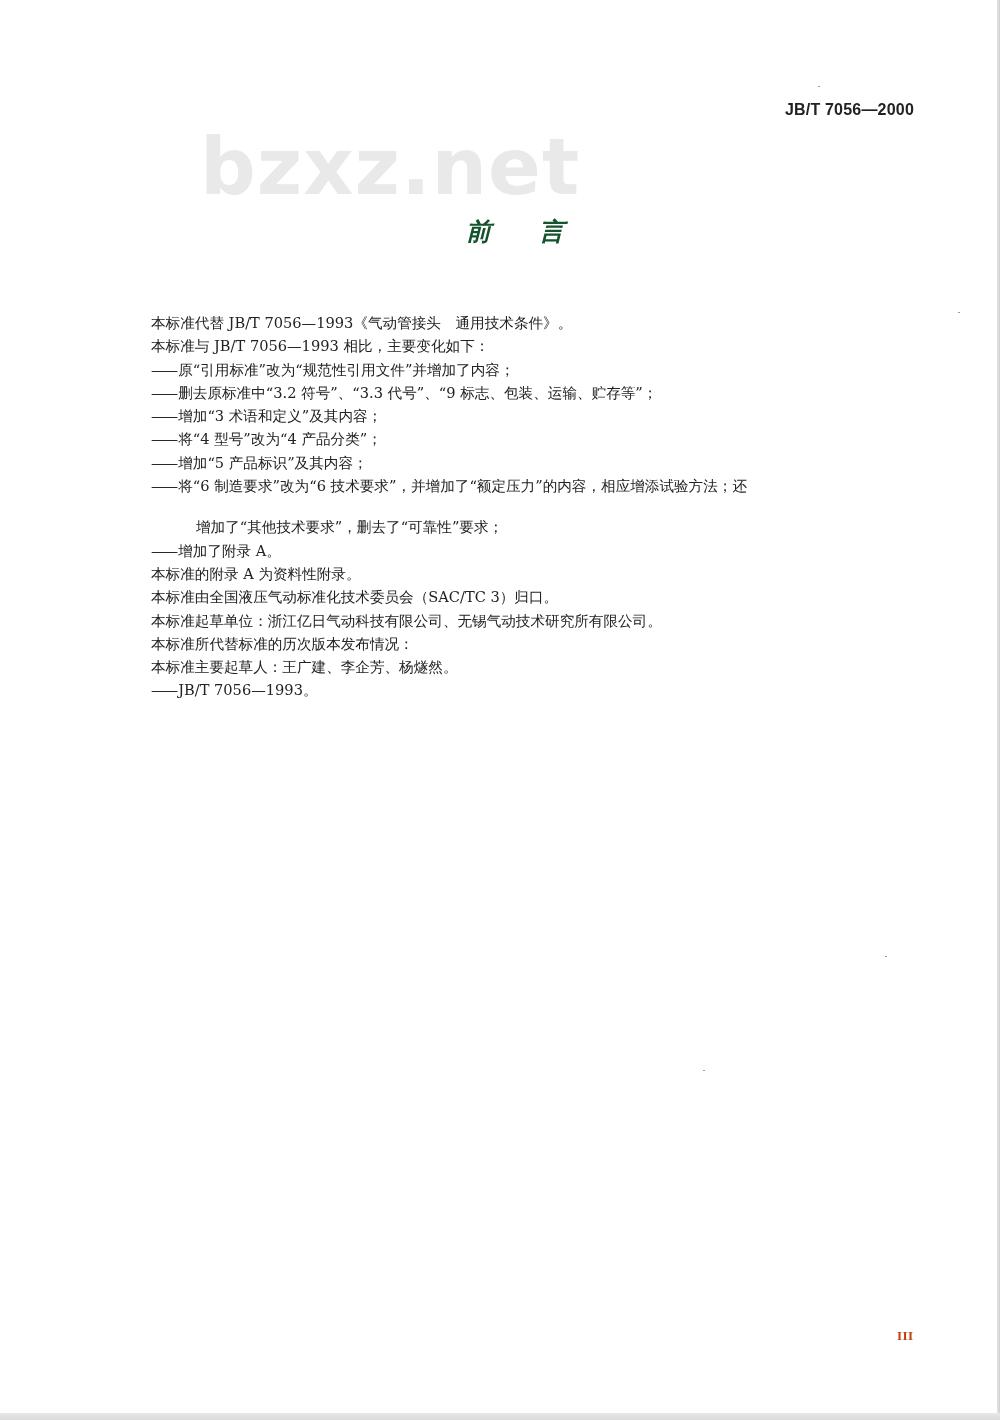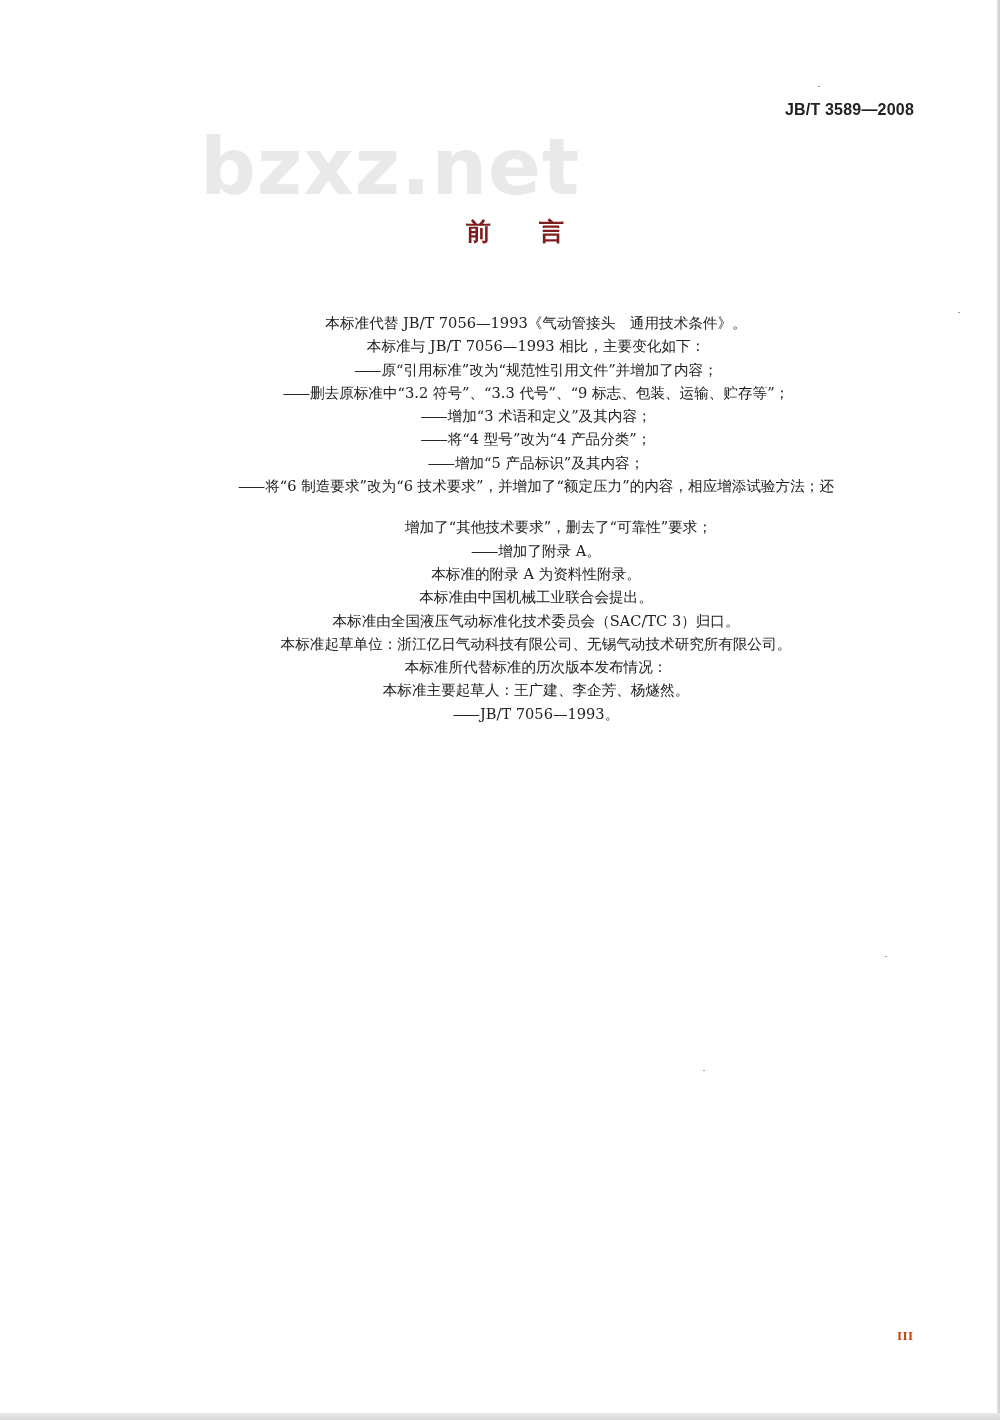--- a/index.html
+++ b/index.html
@@ -24,62 +24,61 @@
   }
   .watermark {
     position: absolute; left: 200px; top: 128px;
     font-family: "DejaVu Sans", "Liberation Sans", sans-serif;
     font-weight: bold; font-size: 78px; letter-spacing: 1px;
     color: #e9e9e9; line-height: 1;
   }
   .title {
     position: absolute; top: 215px; left: 466px;
     font-family: "DejaVu Sans", "Liberation Sans", sans-serif;
-    font-weight: bold; font-size: 25px; color: #7f1d1d;
-    letter-spacing: 48px; white-space: nowrap;
+    font-weight: bold; font-size: 25px; color: #14532d;
+    letter-spacing: 48px; white-space: nowrap; font-style: italic;
   }
   .body-text {
     position: absolute; left: 151px; top: 311px; width: 770px;
-    font-size: 14.6px; line-height: 23.3px; color: #222; text-align: center;
+    font-size: 14.6px; line-height: 23.3px; color: #222;
   }
   .line { white-space: nowrap; }
   .line.indent { padding-left: 45px; margin-top: 18px; }
   .dash { letter-spacing: -2px; margin-right: 2px; }
   .page-num {
     position: absolute; top: 1328px; left: 897px;
     font-family: "Liberation Serif", "DejaVu Serif", serif;
     font-weight: bold; font-size: 13px; color: #c2410c; letter-spacing: 0.5px;
   }
   .speck { position: absolute; width: 2px; height: 1px; background: #9a9a9a; }
 </style>
 </head>
 <body>
 
 <div class="page-edge-right"></div>
 <div class="page-edge-bottom"></div>
 
-<div class="std-code">JB/T 3589—2008</div>
+<div class="std-code">JB/T 7056—2000</div>
 
 <div class="watermark">bzxz.net</div>
 
 <div class="title">前言</div>
 
 <div class="body-text">
   <div class="line"><span>本标准代替 JB/T 7056—1993《气动管接头　通用技术条件》。</span></div>
   <div class="line"><span>本标准与 JB/T 7056—1993 相比，主要变化如下：</span></div>
   <div class="line"><span class="dash">——</span><span>原“引用标准”改为“规范性引用文件”并增加了内容；</span></div>
   <div class="line"><span class="dash">——</span><span>删去原标准中“3.2 符号”、“3.3 代号”、“9 标志、包装、运输、贮存等”；</span></div>
   <div class="line"><span class="dash">——</span><span>增加“3 术语和定义”及其内容；</span></div>
   <div class="line"><span class="dash">——</span><span>将“4 型号”改为“4 产品分类”；</span></div>
   <div class="line"><span class="dash">——</span><span>增加“5 产品标识”及其内容；</span></div>
   <div class="line"><span class="dash">——</span><span>将“6 制造要求”改为“6 技术要求”，并增加了“额定压力”的内容，相应增添试验方法；还</span></div>
   <div class="line indent"><span>增加了“其他技术要求”，删去了“可靠性”要求；</span></div>
   <div class="line"><span class="dash">——</span><span>增加了附录 A。</span></div>
   <div class="line"><span>本标准的附录 A 为资料性附录。</span></div>
-  <div class="line"><span>本标准由中国机械工业联合会提出。</span></div>
   <div class="line"><span>本标准由全国液压气动标准化技术委员会（SAC/TC 3）归口。</span></div>
   <div class="line"><span>本标准起草单位：浙江亿日气动科技有限公司、无锡气动技术研究所有限公司。</span></div>
   <div class="line"><span>本标准所代替标准的历次版本发布情况：</span></div>
   <div class="line"><span>本标准主要起草人：王广建、李企芳、杨燧然。</span></div>
   <div class="line"><span class="dash">——</span><span>JB/T 7056—1993。</span></div>
 </div>
 
 <div class="speck" style="left:818px;top:86px;"></div>
 <div class="speck" style="left:958px;top:312px;"></div>
 <div class="speck" style="left:885px;top:956px;"></div>

